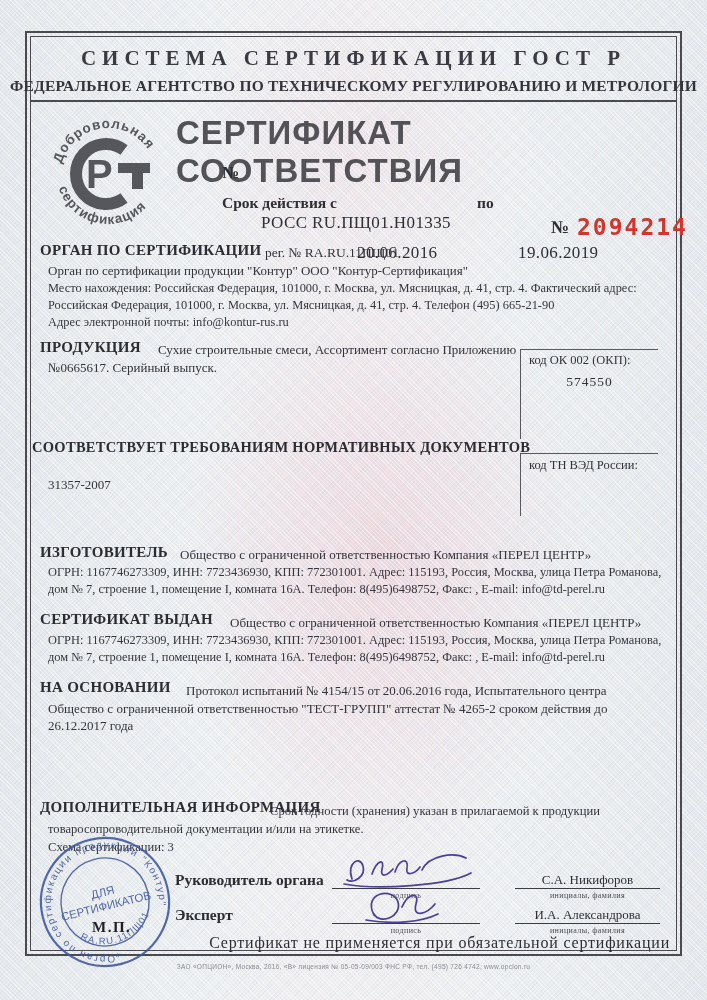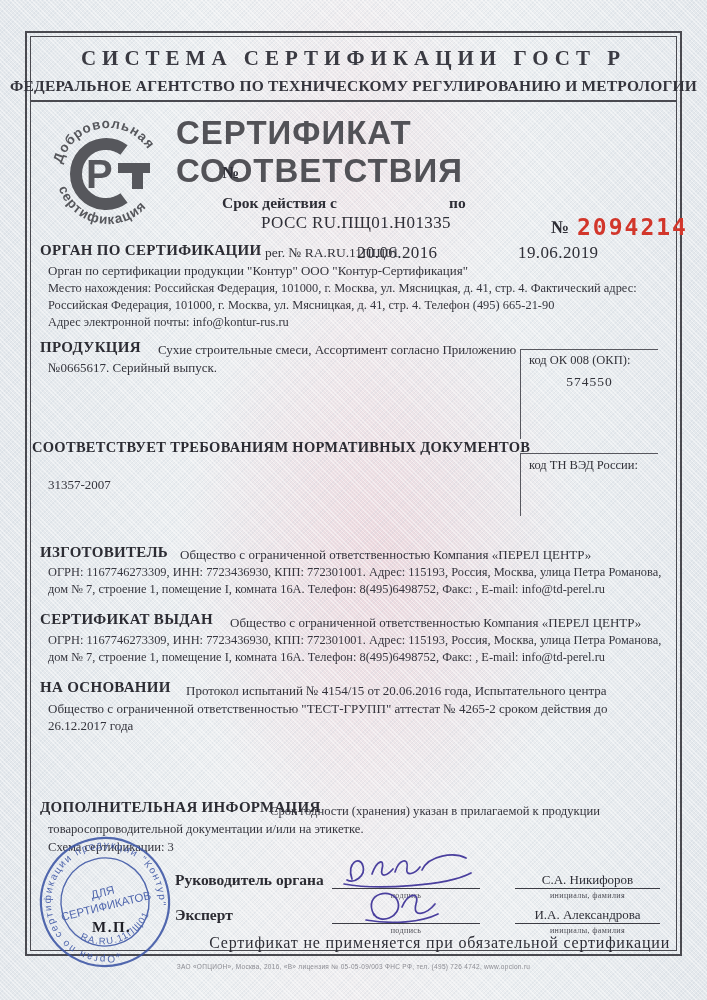--- a/index.html
+++ b/index.html
@@ -73,38 +73,38 @@
     <rect x="90" y="55" width="11" height="26" fill="#56575c"></rect>
   </svg>
 
   <div class="abs doc-title">СЕРТИФИКАТ СООТВЕТСТВИЯ</div>
 
   <span class="abs lbl17" style="left:222px;top:163px;">№</span>
   <span class="abs val16" style="left:261px;top:166px;">РОСС RU.ПЩ01.Н01335</span>
 
   <span class="abs b" style="left:222px;top:194px;font-size:15.5px;color:#2e2e36;">Срок действия с</span>
   <span class="abs val16" style="left:357px;top:196px;">20.06.2016</span>
-  <span class="abs b" style="left:449px;top:194px;font-size:15.5px;color:#2e2e36;">по</span>
+  <span class="abs b" style="left:477px;top:194px;font-size:15.5px;color:#2e2e36;">по</span>
   <span class="abs val16" style="left:518px;top:196px;">19.06.2019</span>
 
   <span class="abs lbl17" style="left:551px;top:217px;font-size:18px;">№</span>
   <span class="abs red-no" style="left:577px;top:214px;">2094214</span>
 
   <span class="abs h15" style="left:40px;top:242px;">ОРГАН ПО СЕРТИФИКАЦИИ</span>
   <span class="abs" style="left:265px;top:245px;font-size:13.5px;">рег. № RA.RU.11ПЩ01</span>
   <span class="abs t13" style="left:48px;top:263px;">Орган по сертификации продукции  "Контур" ООО "Контур-Сертификация"</span>
   <span class="abs t12" style="left:48px;top:281px;">Место нахождения: Российская Федерация, 101000, г. Москва, ул. Мясницкая, д. 41, стр. 4. Фактический адрес:</span>
   <span class="abs t12" style="left:48px;top:298px;">Российская Федерация, 101000, г. Москва, ул. Мясницкая, д. 41, стр. 4. Телефон (495) 665-21-90</span>
   <span class="abs t12" style="left:48px;top:315px;">Адрес электронной почты:  info@kontur-rus.ru</span>
 
   <span class="abs h15" style="left:40px;top:339px;">ПРОДУКЦИЯ</span>
   <span class="abs t13" style="left:158px;top:342px;">Сухие строительные смеси, Ассортимент согласно Приложению</span>
   <span class="abs t13" style="left:48px;top:360px;">№0665617. Серийный выпуск.</span>
   <div class="abs code-box" style="left:520px;top:349px;width:137px;height:89px;">
-    <div style="padding:3px 0 0 8px;font-size:12.5px;">код ОК 008 (ОКП):</div>
+    <div style="padding:3px 0 0 8px;font-size:12.5px;">код ОК 002 (ОКП):</div>
     <div class="center" style="padding-top:6px;font-size:13.5px;letter-spacing:1px;">574550</div>
   </div>
 
   <span class="abs h15" style="left:32px;top:439px;font-size:14.5px;">СООТВЕТСТВУЕТ ТРЕБОВАНИЯМ НОРМАТИВНЫХ ДОКУМЕНТОВ</span>
   <span class="abs t13" style="left:48px;top:477px;">31357-2007</span>
   <div class="abs code-box" style="left:520px;top:453px;width:137px;height:62px;">
     <div style="padding:4px 0 0 8px;font-size:12.5px;">код ТН ВЭД России:</div>
   </div>
 
   <span class="abs h15" style="left:40px;top:544px;">ИЗГОТОВИТЕЛЬ</span>

